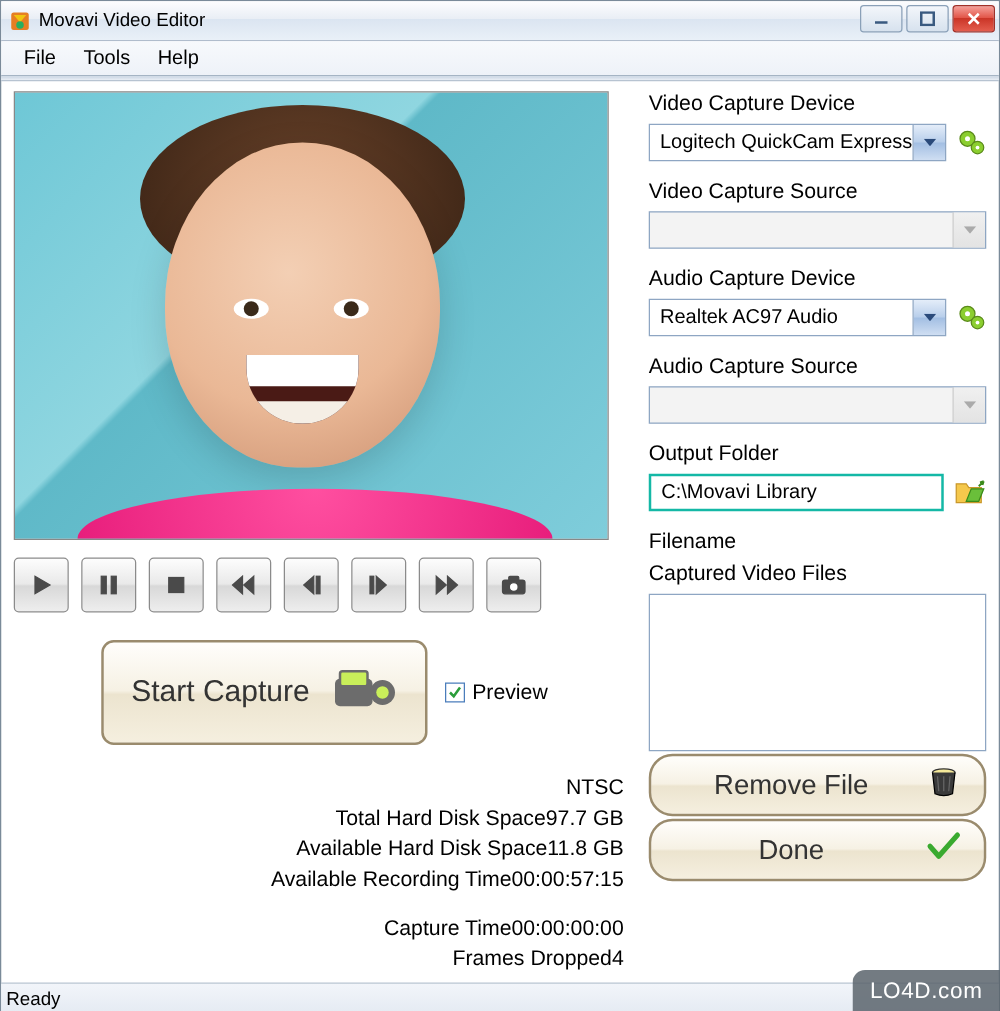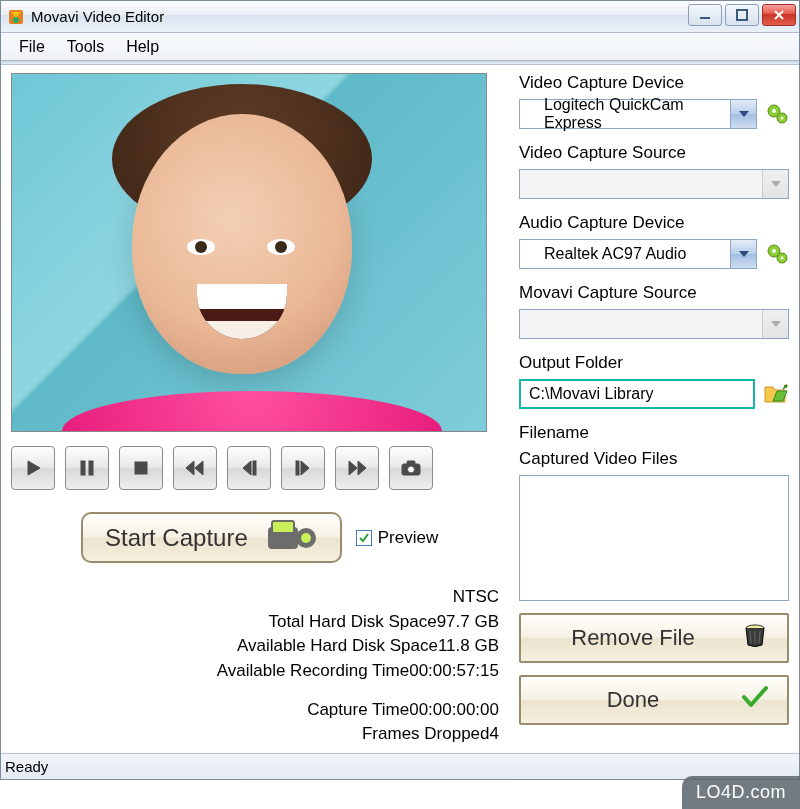--- a/index.html
+++ b/index.html
@@ -25,38 +25,38 @@
 .preview .teeth-top { position:absolute; inset:0; height:25px; background:#fff; }
 .preview .teeth-bot { position:absolute; left:0; right:0; bottom:0; height:18px; background:#f5efe6; }
 .preview .eye { position:absolute; width:28px; height:16px; background:#fff; border-radius:50%; top:165px; }
 .preview .eye::after{content:"";position:absolute;left:8px;top:2px;width:12px;height:12px;background:#3a2a1a;border-radius:50%;}
 .preview .eye.l{left:175px;} .preview .eye.r{left:255px;}
 .preview .pink { position:absolute; left:50px; bottom:0; width:380px; height:40px; background: radial-gradient(circle at 50% 0, #ff4fa0, #e81e7c); border-radius:50% 50% 0 0 / 100% 100% 0 0;}
 .controls { display:flex; gap:10px; margin-top:14px; }
 .ctrl { width:44px; height:44px; border:1px solid #8b8b8b; border-radius:4px; background:linear-gradient(#fdfdfd,#e9e9e9 48%,#d8d8d8 52%,#eee); display:flex; align-items:center; justify-content:center; }
 .ctrl svg { fill:#4a4a4a; stroke:#4a4a4a; }
 .start-row { display:flex; align-items:center; gap:14px; margin-top:22px; padding-left:70px;}
-.big-btn { min-width:260px; height:51px; border:2px solid #9a8b6d; border-radius:10px; background:linear-gradient(#fffefb,#f6f1e4 48%,#ece4cf 52%,#f5efdf); display:flex; align-items:center; justify-content:center; gap:18px; font-size:24px; color:#333; padding:0 22px;}
+.big-btn { min-width:260px; height:84px; border:2px solid #9a8b6d; border-radius:10px; background:linear-gradient(#fffefb,#f6f1e4 48%,#ece4cf 52%,#f5efdf); display:flex; align-items:center; justify-content:center; gap:18px; font-size:24px; color:#333; padding:0 22px;}
 .cam-icon svg{display:block;}
 .chk { display:flex; align-items:center; gap:6px; font-size:17px; }
 .chk-box { width:16px; height:16px; border:1px solid #4a7dbb; background:#fff; display:flex;align-items:center;justify-content:center;}
 .chk-box svg{display:block;}
 .stats { margin-top: 22px; font-size:17px; color:#000; line-height:1.45; }
 .stats-row { display:flex; justify-content:flex-end; padding-right:10px;}
 .stats-gap { height:14px; }
 .label { font-size:17px; color:#000; margin-bottom:6px; display:block;}
 .field-row { display:flex; align-items:center; gap:8px; margin-bottom:14px; }
-.select { flex:1; height:30px; border:1px solid #8ea6c3; background:#fff; display:flex; align-items:center; padding:0 24px; font-size:16px; position:relative; }
+.select { flex:1; height:30px; border:1px solid #8ea6c3; background:#fff; display:flex; align-items:center; padding:0 8px; font-size:16px; position:relative; }
 .select.disabled { background:#f3f3f3; color:#999; }
 .select .dd { position:absolute; right:0; top:0; width:26px; height:100%; border-left:1px solid #8ea6c3; background:linear-gradient(#e4edf9,#b9cfeb 48%,#a3bfe3 52%,#cfdef2); display:flex;align-items:center;justify-content:center;}
 .select.disabled .dd { background:linear-gradient(#f0f0f0,#e3e3e3); border-left-color:#ccc;}
 .input { flex:1; height:30px; border:2px solid #14b8a6; background:#fff; padding:0 8px; font-size:16px; display:flex; align-items:center;}
 .gear svg, .folder-open svg { display:block; }
 .textarea { width:100%; height:126px; border:1px solid #8ea6c3; background:#fff; }
-.action-btn { width:100%; height:50px; border:2px solid #9a8b6d; border-radius:2px; background:linear-gradient(#fffefb,#f6f1e4 48%,#ece4cf 52%,#f5efdf); display:flex; align-items:center; justify-content:center; gap:14px; font-size:22px; color:#333; margin-top:12px; padding:0 18px;}
+.action-btn { width:100%; height:50px; border:2px solid #9a8b6d; border-radius:19px; background:linear-gradient(#fffefb,#f6f1e4 48%,#ece4cf 52%,#f5efdf); display:flex; align-items:center; justify-content:center; gap:14px; font-size:22px; color:#333; margin-top:2px; padding:0 18px;}
 .action-btn .lbl { flex:1; text-align:center; }
 .statusbar { height:26px; border-top:1px solid #b7c3d1; background:linear-gradient(#f2f5fa,#e4eaf2); display:flex; align-items:center; padding:0 4px; font-size:15px;}
 .watermark { position:fixed; right:0; bottom:0; background:rgba(90,100,108,.85); color:#fff; font-size:18px; padding:6px 14px; border-top-left-radius:10px; letter-spacing:.5px;}
 </style>
 </head>
 <body>
 
 <div class="window">
 
   <div class="titlebar">
@@ -256,21 +256,21 @@
         <span class="gear">
             <svg width="24" height="24" viewBox="0 0 24 24">
               <circle cx="9" cy="9" r="6" fill="#8bce2f" stroke="#5a8a1a"></circle>
               <circle cx="9" cy="9" r="2" fill="#fff"></circle>
               <circle cx="17" cy="16" r="5" fill="#8bce2f" stroke="#5a8a1a"></circle>
               <circle cx="17" cy="16" r="1.5" fill="#fff"></circle>
             </svg>
           </span>
       </div>
 
-      <span class="label">Movavi Capture Source</span>
+      <span class="label">Audio Capture Source</span>
       <div class="field-row">
         <div class="select disabled">
           <span></span>
           <span class="dd">
               <svg width="10" height="6">
                 <path d="M0 0 L5 6 L10 0 Z" fill="#aaa"></path>
               </svg>
             </span>
         </div>
       </div>

